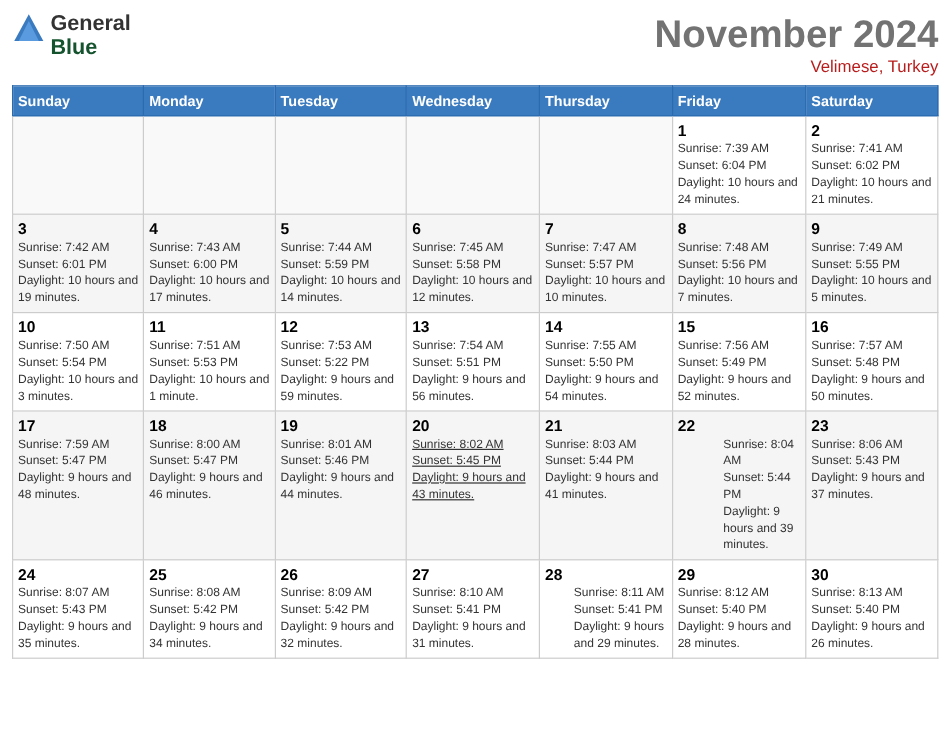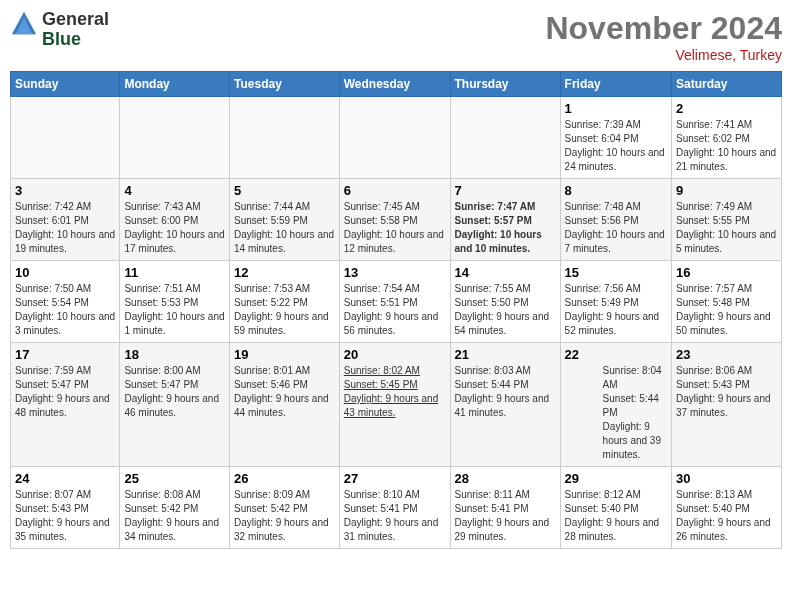--- a/index.html
+++ b/index.html
@@ -155,21 +155,21 @@
 Daylight: 10 hours and 14 minutes.</div>
         </td>
         <td>
           <div class="day-number">6</div>
           <div class="day-info" style="white-space: pre-line;">Sunrise: 7:45 AM
 Sunset: 5:58 PM
 Daylight: 10 hours and 12 minutes.</div>
         </td>
         <td>
           <div class="day-number">7</div>
-          <div class="day-info" style="white-space: pre-line; font-weight: bold;">Sunrise: 7:47 AM
+          <div class="day-info" style="white-space: pre-line;">Sunrise: 7:47 AM
 Sunset: 5:57 PM
 Daylight: 10 hours and 10 minutes.</div>
         </td>
         <td>
           <div class="day-number">8</div>
           <div class="day-info" style="white-space: pre-line;">Sunrise: 7:48 AM
 Sunset: 5:56 PM
 Daylight: 10 hours and 7 minutes.</div>
         </td>
         <td>
@@ -287,21 +287,21 @@
 Daylight: 9 hours and 32 minutes.</div>
         </td>
         <td>
           <div class="day-number">27</div>
           <div class="day-info" style="white-space: pre-line;">Sunrise: 8:10 AM
 Sunset: 5:41 PM
 Daylight: 9 hours and 31 minutes.</div>
         </td>
         <td>
           <div class="day-number">28</div>
-          <div class="day-info" style="white-space: pre-line;">Sunrise: 8:11 AM
+          <div class="day-info" style="white-space: pre-line; margin-left: 24px;">Sunrise: 8:11 AM
 Sunset: 5:41 PM
 Daylight: 9 hours and 29 minutes.</div>
         </td>
         <td>
           <div class="day-number">29</div>
           <div class="day-info" style="white-space: pre-line;">Sunrise: 8:12 AM
 Sunset: 5:40 PM
 Daylight: 9 hours and 28 minutes.</div>
         </td>
         <td>

